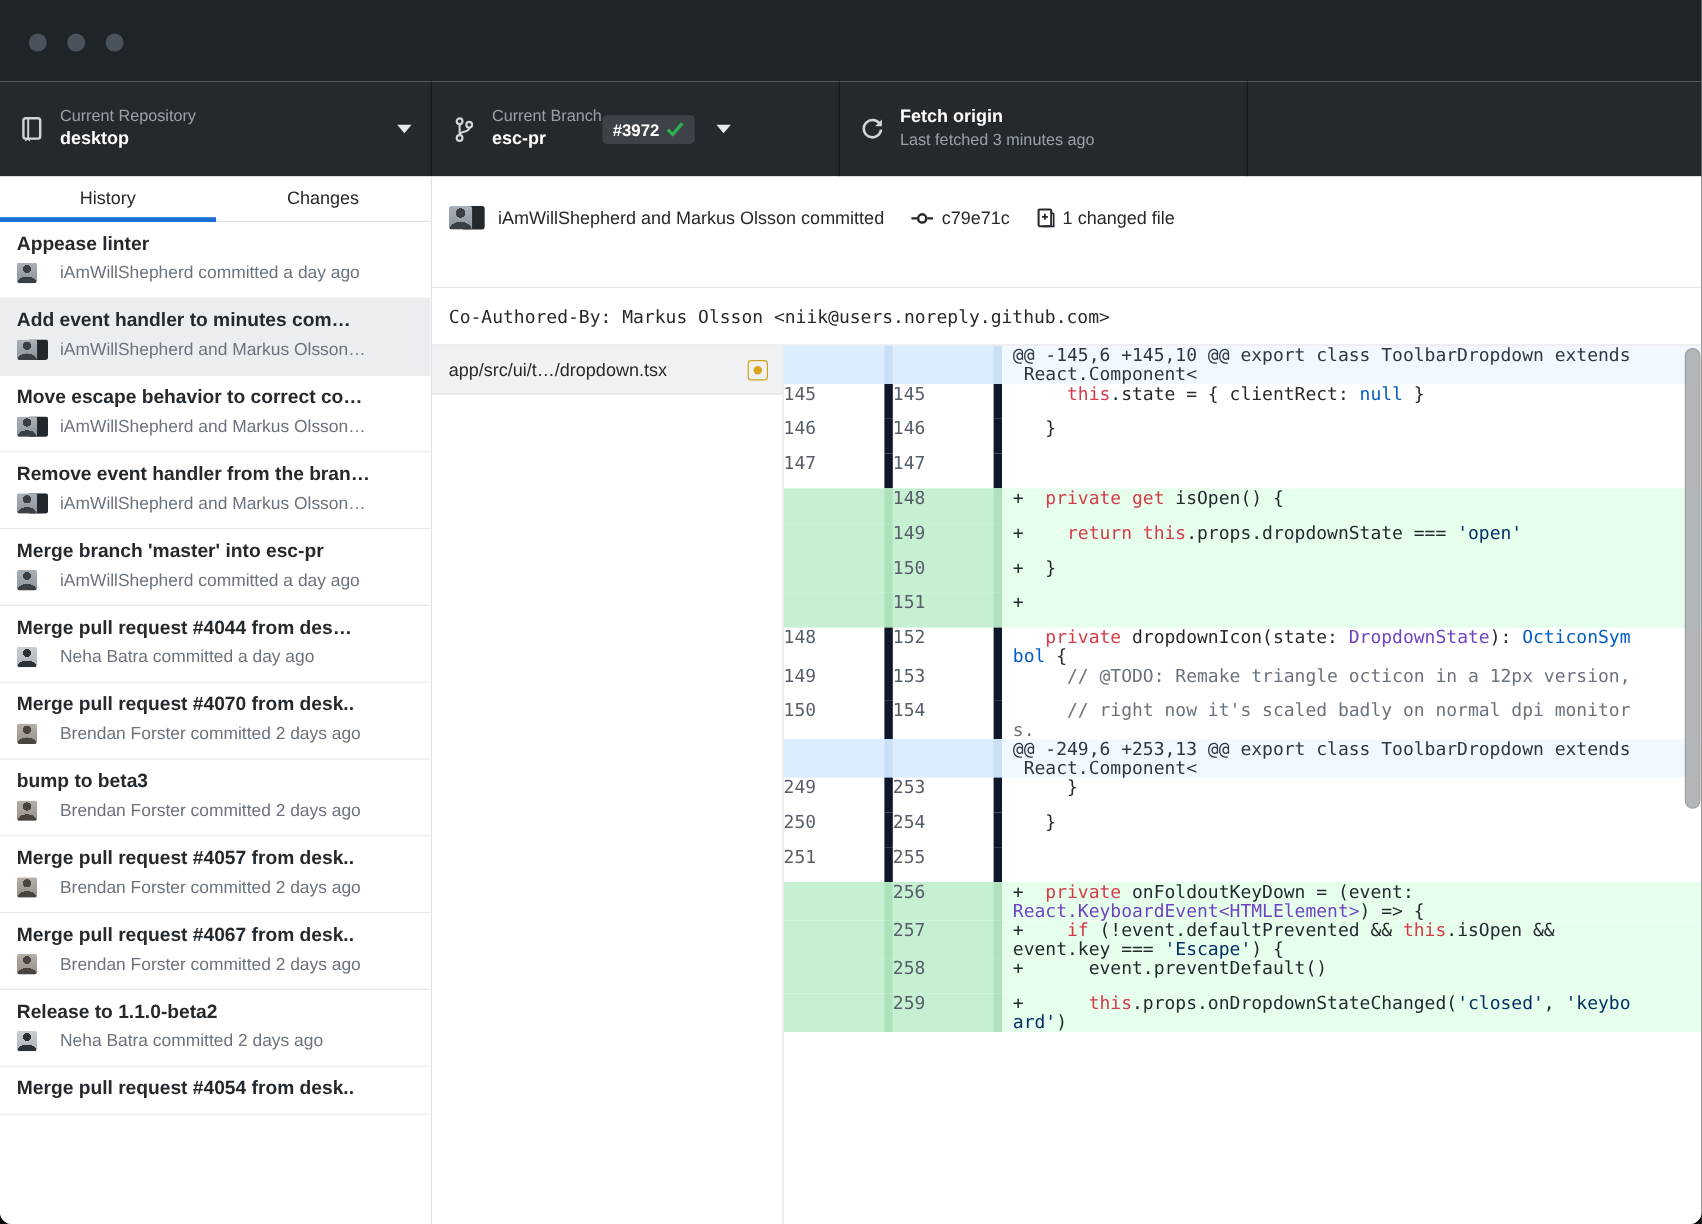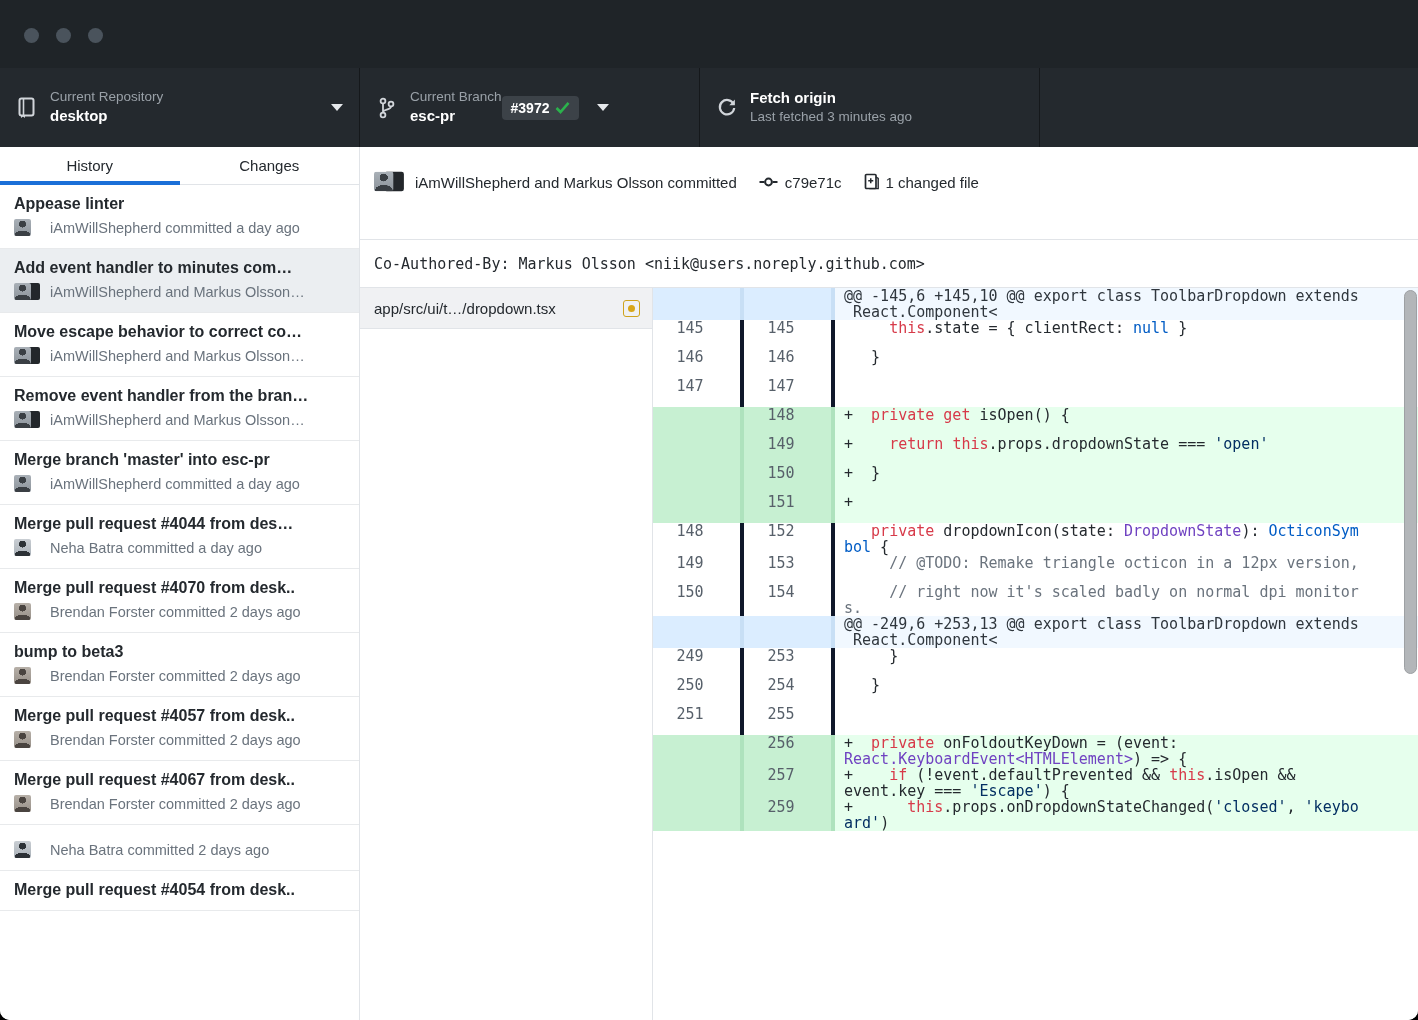--- a/index.html
+++ b/index.html
@@ -75,21 +75,21 @@
   
   .filecol{width:293px;flex:0 0 auto;border-right:1px solid #e1e4e8;}
   .file-row{height:41px;background:#f0f1f3;border-bottom:1px solid #e1e4e8;display:flex;align-items:center;padding:0 12px 0 14px;font-size:15px;color:#24292e;}
   .file-path{flex:1;white-space:nowrap;overflow:hidden;}
   .mod-icon{width:17px;height:17px;border:1.5px solid #cfa31d;border-radius:3px;display:flex;align-items:center;justify-content:center;flex:0 0 auto;}
   .mod-icon::after{content:"";width:7px;height:7px;border-radius:50%;background:#d8a619;}
 
   
   .diff{flex:1;position:relative;overflow:hidden;font-family:"DejaVu Sans Mono", monospace;font-size:15px;line-height:16px;}
   .diff-row{display:grid;grid-template-columns:91px 91px 1fr;min-height:29px;}
-  .ln{text-align:center;padding-right:13px;color:#57606a;border-right:4px solid #0f172a;}
+  .ln{text-align:left;padding-right:13px;color:#57606a;border-right:7px solid #0f172a;}
   .code{padding-left:9px;padding-right:6px;white-space:pre-wrap;word-break:break-all;color:#24292e;}
   .diff-row.hunk{background:#f1f8ff;}
   .diff-row.hunk .ln{background:#dbedff;border-right-color:#c8dff5;}
   .diff-row.hunk .code{color:#2f363d;}
   .diff-row.add{background:#e6ffed;}
   .diff-row.add .ln{background:#c7f0d2;border-right-color:#aee2bd;}
   .sg-k{color:#d73a49;}
   .sg-b{color:#005cc5;}
   .sg-s{color:#032f62;}
   .sg-p{color:#6f42c1;}
@@ -255,20 +255,21 @@
         <div class="commit-item">
     <div class="commit-title">Merge pull request #4067 from desk..</div>
     <div class="commit-meta">
       <span class="avatar-wrap single">
               <span class="avatar front tone3"></span>
             </span>
       <span class="meta-text">Brendan Forster committed 2 days ago</span>
     </div>
   </div>
         <div class="commit-item">
+    <div class="commit-title">Release to 1.1.0-beta2</div>
     <div class="commit-meta">
       <span class="avatar-wrap single">
               <span class="avatar front tone2"></span>
             </span>
       <span class="meta-text">Neha Batra committed 2 days ago</span>
     </div>
   </div>
         <div class="commit-item">
     <div class="commit-title">Merge pull request #4054 from desk..</div>
 
@@ -399,20 +400,25 @@
 </span><span class="sg-p">React.KeyboardEvent&lt;HTMLElement&gt;</span><span>) =&gt; {</span></div>
             </div>
             <div class="diff-row add">
               <div class="ln old"></div>
               <div class="ln new">257</div>
               <div class="code"><span>+    </span><span class="sg-k">if</span><span> (!event.defaultPrevented &amp;&amp; </span><span class="sg-k">this</span><span>.isOpen &amp;&amp;
 event.key === </span><span class="sg-s">'Escape'</span><span>) {</span></div>
             </div>
             <div class="diff-row add">
               <div class="ln old"></div>
+              <div class="ln new">258</div>
+              <div class="code"><span>+      event.preventDefault()</span></div>
+            </div>
+            <div class="diff-row add">
+              <div class="ln old"></div>
               <div class="ln new">259</div>
               <div class="code"><span>+      </span><span class="sg-k">this</span><span>.props.onDropdownStateChanged(</span><span class="sg-s">'closed'</span><span>, </span><span class="sg-s">'keybo
 ard'</span><span>)</span></div>
             </div>
           </div>
         <div class="vscroll"></div>
       </div>
     </div>
   </div>
 

